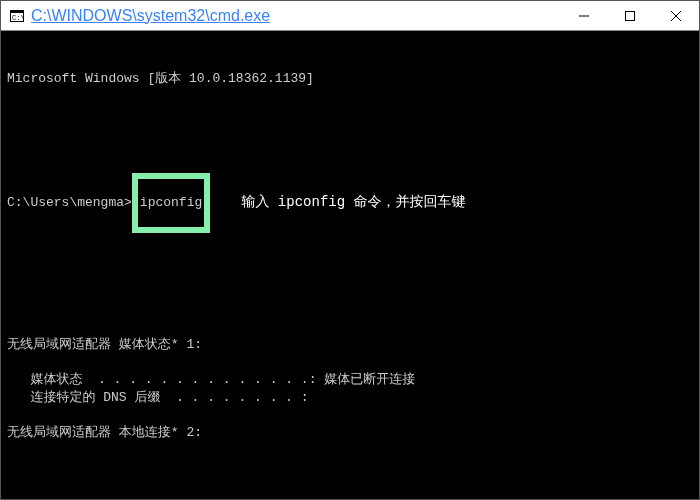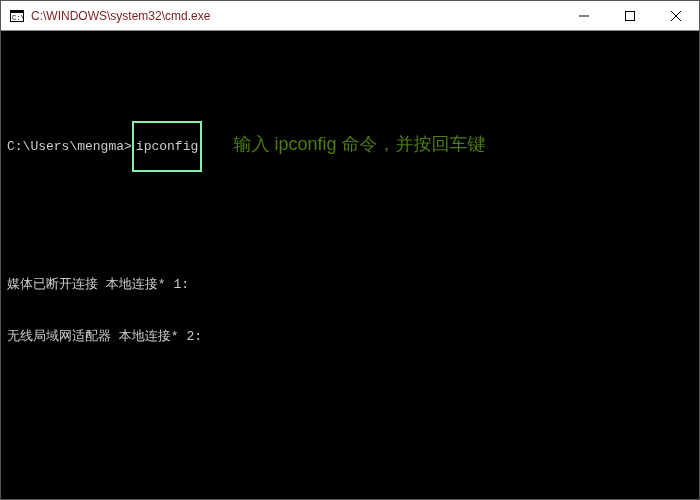--- a/index.html
+++ b/index.html
@@ -29,22 +29,23 @@
   width: 16px;
   height: 16px;
   margin: 0 6px 0 8px;
   display: inline-flex;
   align-items: center;
   justify-content: center;
 }
 .title-text {
   flex: 1;
   font-family: "Segoe UI", sans-serif;
-  font-size: 12px;
-  color: #7f1d1d;
+  font-size: 16px;
+  color: #3b82f6;
+  text-decoration: underline;
 }
 .win-buttons {
   display: flex;
   height: 100%;
 }
 .win-btn {
   width: 46px;
   height: 100%;
   display: flex;
   align-items: center;
@@ -59,26 +60,26 @@
   background: #000;
   color: #ccc;
   padding: 4px 6px;
   line-height: 1.35;
   white-space: pre;
   position: relative;
   overflow: hidden;
 }
 .line { white-space: pre; }
 .annotation {
-  color: #4d7c0f;
-  font-family: Liberation Sans, sans-serif;
-  font-size: 18px;
+  color: #ffffff;
+  font-family: Liberation Mono, monospace;
+  font-size: 14px;
 }
 .box-red {
-  border: 2px solid #86efac;
+  border: 6px solid #86efac;
   display: inline-block;
   padding: 15px 2px;
   margin: -2px 0;
 }
 </style>
 </head>
 <body>
 
 <div class="window">
   <div class="titlebar">
@@ -105,20 +106,21 @@
       <div class="win-btn">
         <svg width="10" height="10">
             <line x1="0" y1="0" x2="10" y2="10" stroke="#000" stroke-width="1"></line>
             <line x1="10" y1="0" x2="0" y2="10" stroke="#000" stroke-width="1"></line>
           </svg>
       </div>
     </div>
   </div>
 
   <div class="terminal" id="terminal">
+    <div class="line">Microsoft Windows [版本 10.0.18362.1139]</div>
     <div class="line">&nbsp;</div>
     <div class="line"><span>C:\Users\mengma&gt;</span><span class="box-red"><span>ipconfig</span></span>    <span class="annotation">输入 ipconfig 命令，并按回车键</span></div>
     <div class="line">&nbsp;</div>
-    <div id="adapters"><div class="line">&nbsp;</div><div class="line">媒体已断开连接 本地连接* 1:</div><div class="line">&nbsp;</div><div class="line">&nbsp;</div><div class="line">无线局域网适配器 本地连接* 2:</div></div>
+    <div id="adapters"><div class="line">&nbsp;</div><div class="line">无线局域网适配器 媒体状态* 1:</div><div class="line">&nbsp;</div><div><div class="line">   媒体状态  . . . . . . . . . . . . . .: 媒体已断开连接</div><div class="line">   连接特定的 DNS 后缀  . . . . . . . . : </div></div><div class="line">&nbsp;</div><div class="line">无线局域网适配器 本地连接* 2:</div></div>
     
     
   </div>
 </div>
 
 </body></html>

